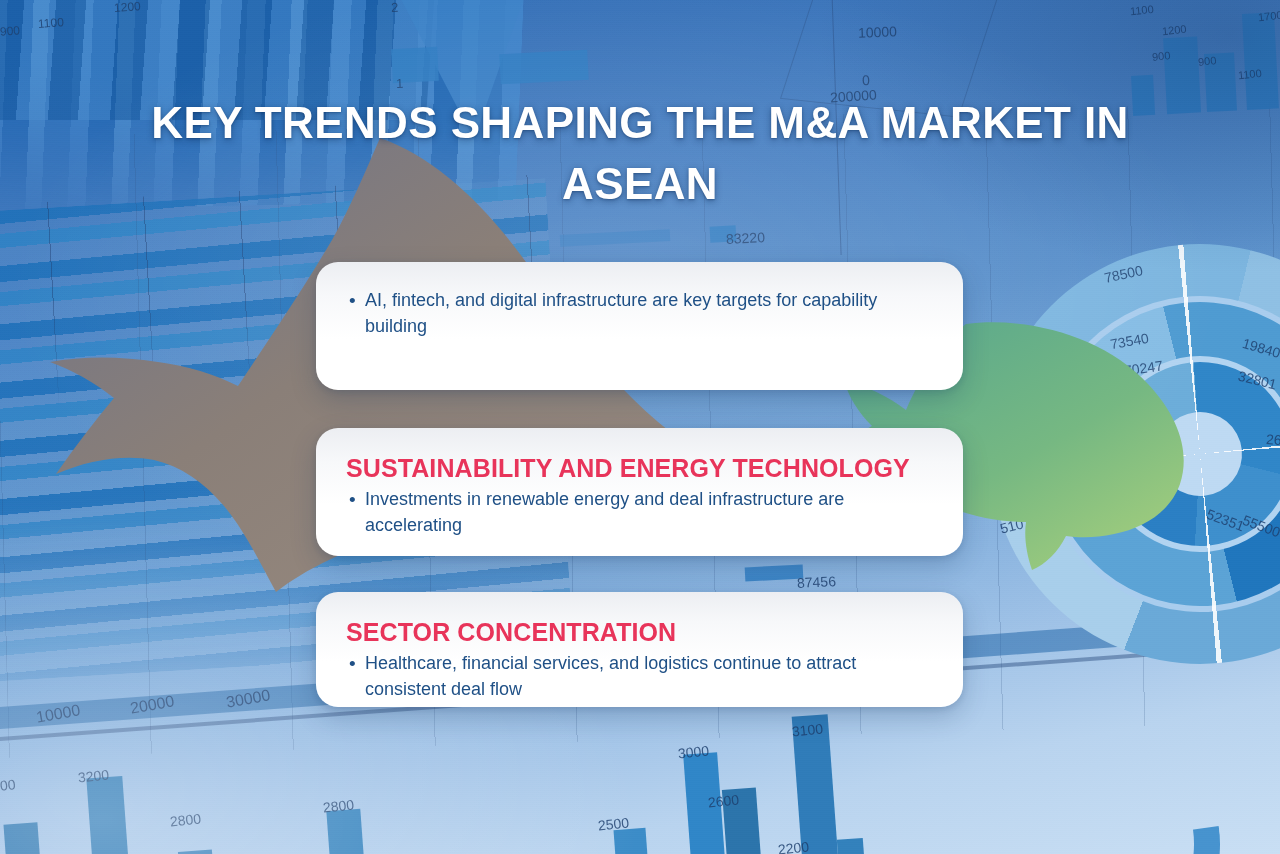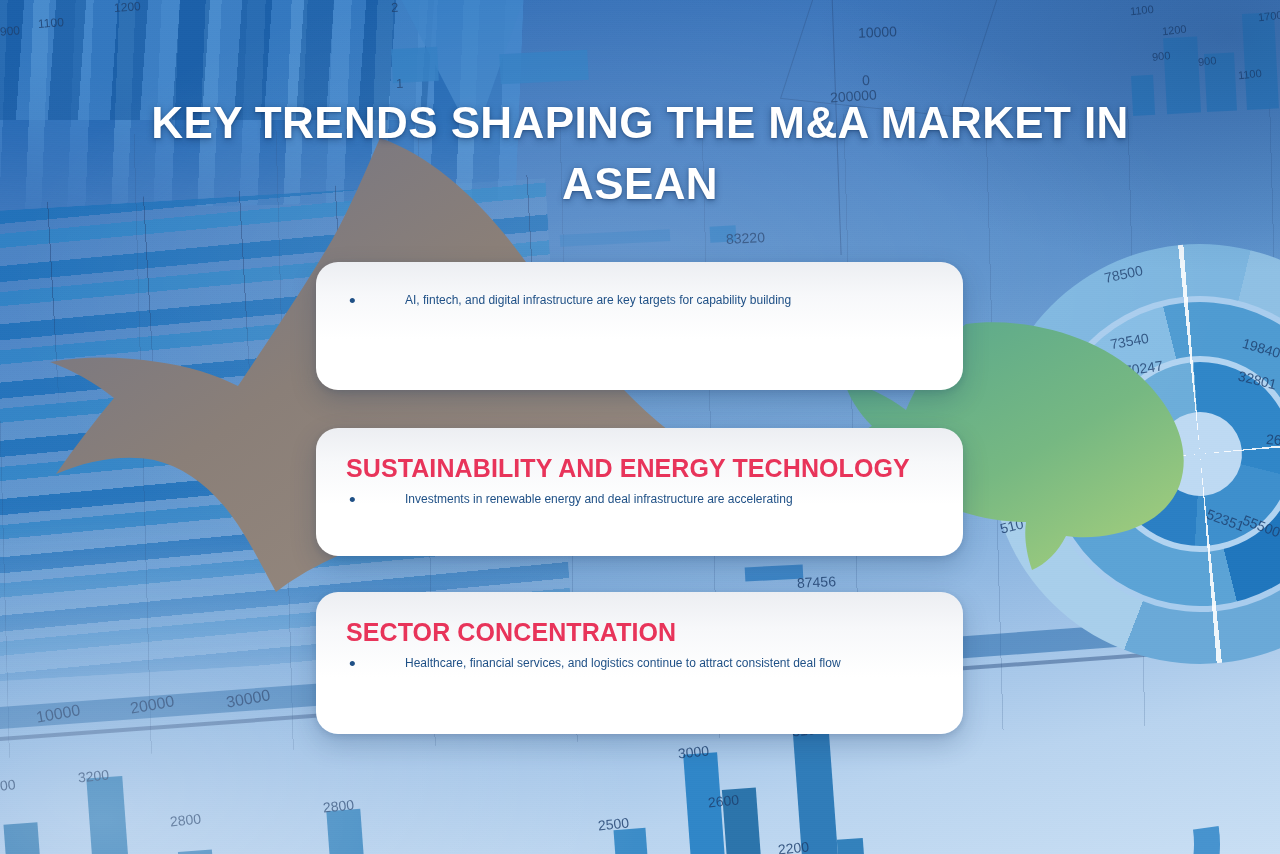--- a/index.html
+++ b/index.html
@@ -193,21 +193,21 @@
   
   .card {
     position:absolute; left:316px; width:647px;
     border-radius:22px;
     background:linear-gradient(180deg, #eceef2 0%, #f7f8fa 26%, #ffffff 60%, #ffffff 100%);
     box-shadow:0 10px 26px rgba(18,48,92,.22), 0 2px 6px rgba(18,48,92,.14);
     padding:26px 30px 22px 30px;
   }
   #card-0 { top:262px; height:128px; }
   #card-1 { top:428px; height:128px; }
-  #card-2 { top:592px; height:142px; }
+  #card-2 { top:592px; height:115px; }
 
   .card-title {
     color:#e8345a;
     font-weight:bold;
     font-size:25px;
     line-height:29px;
     letter-spacing:.1px;
     margin-bottom:4px;
   }
   .bullet-row { display:flex; align-items:flex-start; gap:0; }
@@ -215,24 +215,23 @@
     color:#1f5086;
     font-size:19px;
     line-height:26px;
     width:19px;
     flex:0 0 19px;
     text-align:left;
     padding-left:3px;
   }
   .bullet-text {
     color:#1f5086;
-    font-size:12px;
+    font-size:18px;
     line-height:25.5px;
     max-width:560px;
-    margin-left:40px;
   }
 </style>
 </head>
 <body>
 
 <div id="stage">
 
   <div class="bg-base"></div>
 
   <div class="tl-bars"></div>

